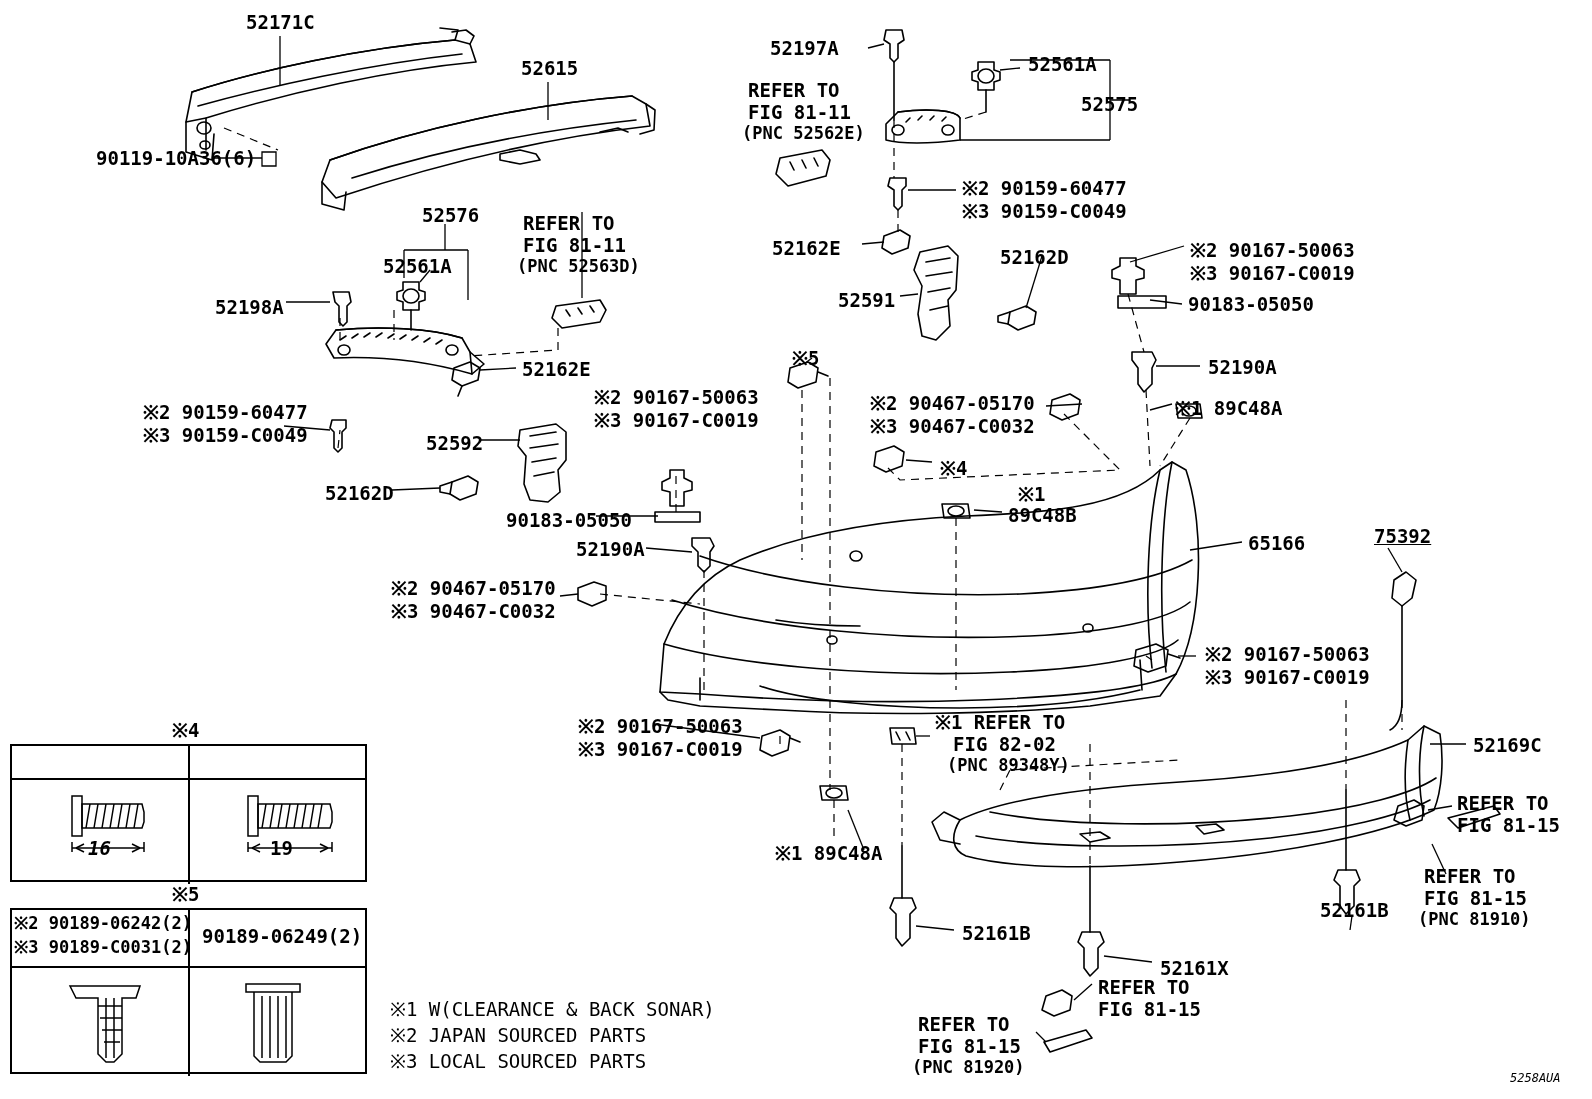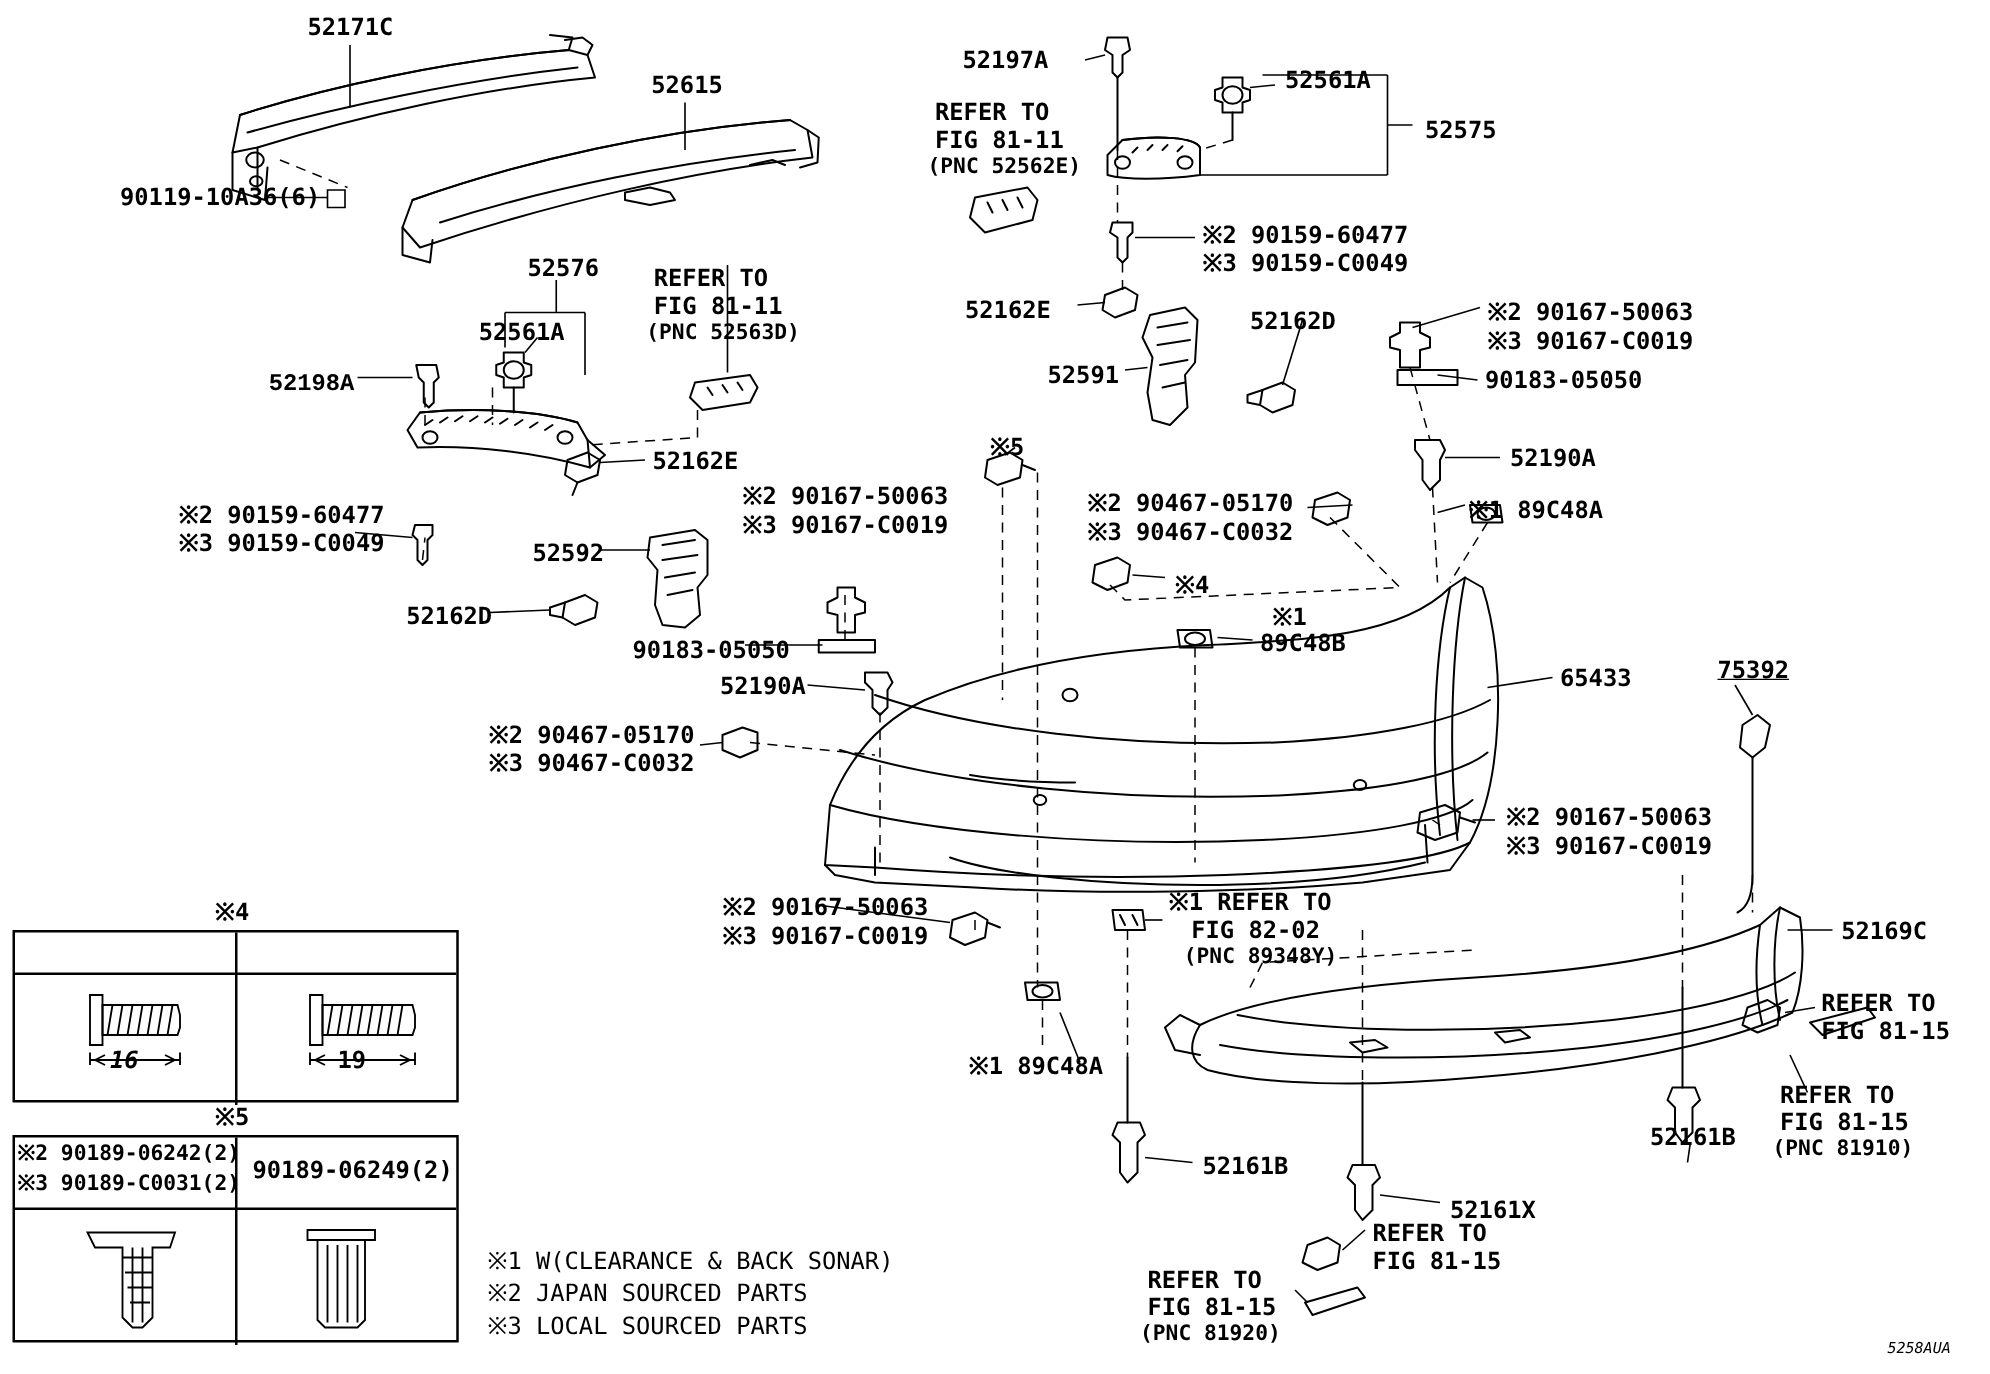--- a/index.html
+++ b/index.html
@@ -252,35 +252,35 @@
     <path d="M834,800 L834,840"></path>
     <path d="M802,390 L802,560"></path>
   </g>
 </svg>
 
 <div class="lbl b" style="left:246px;top:12px;">52171C</div>
 <div class="lbl b" style="left:521px;top:58px;">52615</div>
 <div class="lbl b" style="left:96px;top:148px;">90119-10A36(6)</div>
 <div class="lbl b" style="left:422px;top:205px;">52576</div>
 <div class="lbl b" style="left:383px;top:256px;">52561A</div>
-<div class="lbl b" style="left:215px;top:297px;font-family:Liberation Mono, monospace;">52198A</div>
+<div class="lbl b" style="left:215px;top:297px;">52198A</div>
 <div class="lbl b" style="left:522px;top:359px;">52162E</div>
 <div class="lbl b" style="left:426px;top:433px;">52592</div>
 <div class="lbl b" style="left:325px;top:483px;">52162D</div>
 <div class="lbl b" style="left:506px;top:510px;">90183-05050</div>
 <div class="lbl b" style="left:576px;top:539px;">52190A</div>
 <div class="lbl b" style="left:770px;top:38px;">52197A</div>
 <div class="lbl b" style="left:1028px;top:54px;">52561A</div>
-<div class="lbl b" style="left:1140px;top:94px;">52575</div>
+<div class="lbl b" style="left:1081px;top:94px;">52575</div>
 <div class="lbl b" style="left:772px;top:238px;">52162E</div>
 <div class="lbl b" style="left:1000px;top:247px;">52162D</div>
 <div class="lbl b" style="left:838px;top:290px;">52591</div>
 <div class="lbl b" style="left:1188px;top:294px;">90183-05050</div>
 <div class="lbl b" style="left:1208px;top:357px;">52190A</div>
-<div class="lbl b" style="left:1248px;top:533px;">65433</div>
+<div class="lbl b" style="left:1248px;top:533px;">65166</div>
 <div class="lbl b" style="left:1374px;top:526px;text-decoration:underline;">75392</div>
 <div class="lbl b" style="left:1473px;top:735px;">52169C</div>
 <div class="lbl b" style="left:962px;top:923px;">52161B</div>
 <div class="lbl b" style="left:1160px;top:958px;">52161X</div>
 <div class="lbl b" style="left:1320px;top:900px;">52161B</div>
 
 <div class="lbl b" style="left:143px;top:402px;">※2 90159-60477</div>
 <div class="lbl b" style="left:143px;top:425px;">※3 90159-C0049</div>
 
 <div class="lbl b" style="left:594px;top:387px;">※2 90167-50063</div>

